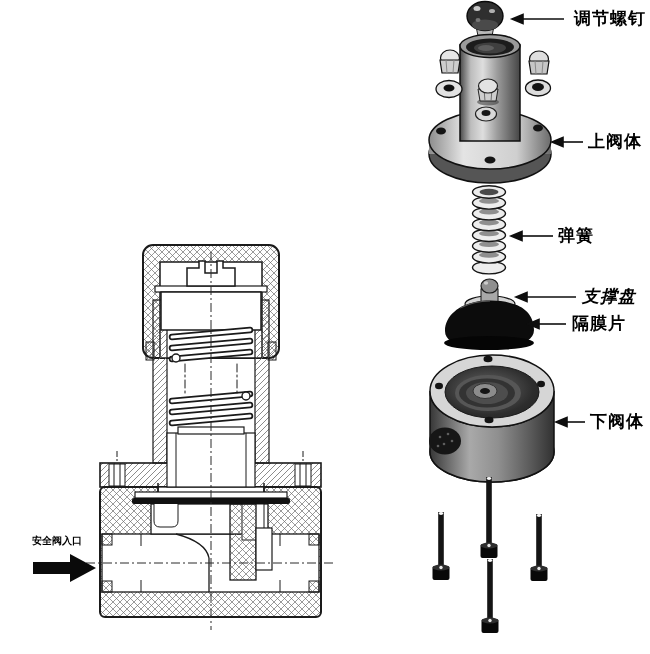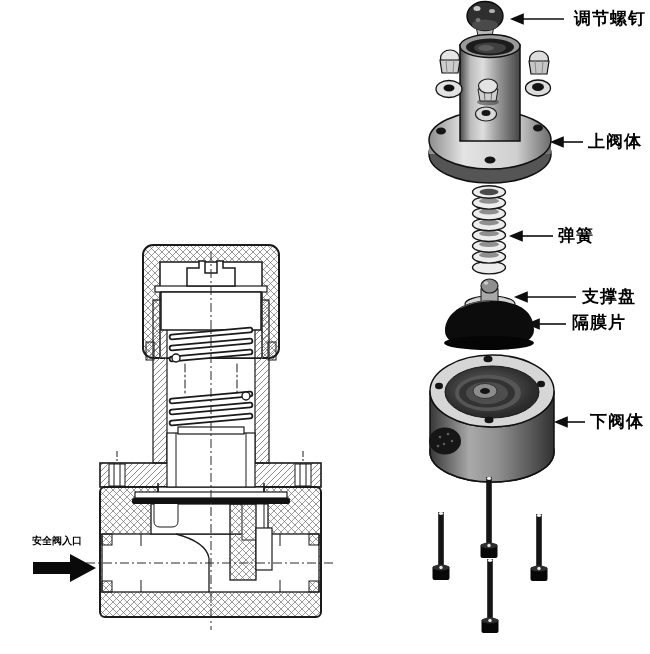--- a/index.html
+++ b/index.html
@@ -307,17 +307,17 @@
           <polygon points="520,324 531,319.5 531,328.5"></polygon>
       <line x1="558" y1="422" x2="577" y2="422"></line>
           <polygon points="548,422 559,417.5 559,426.5"></polygon>
     </g>
   </g>
 </svg>
 
 <div class="lbl" style="left:566px;top:10px;">调节螺钉</div>
 <div class="lbl" style="left:580px;top:133px;">上阀体</div>
 <div class="lbl" style="left:550px;top:227px;text-align:right;">弹簧</div>
-<div class="lbl" style="left:574px;top:288px;">支撑盘</div>
-<div class="lbl" style="left:564px;top:315px;font-family:Liberation Mono, monospace;">隔膜片</div>
+<div class="lbl" style="left:574px;top:288px;font-style:italic;">支撑盘</div>
+<div class="lbl" style="left:564px;top:315px;">隔膜片</div>
 <div class="lbl" style="left:582px;top:413px;">下阀体</div>
 <div class="lbl small" style="left:24px;top:536px;">安全阀入口</div>
 </div>
 
 </body></html>

